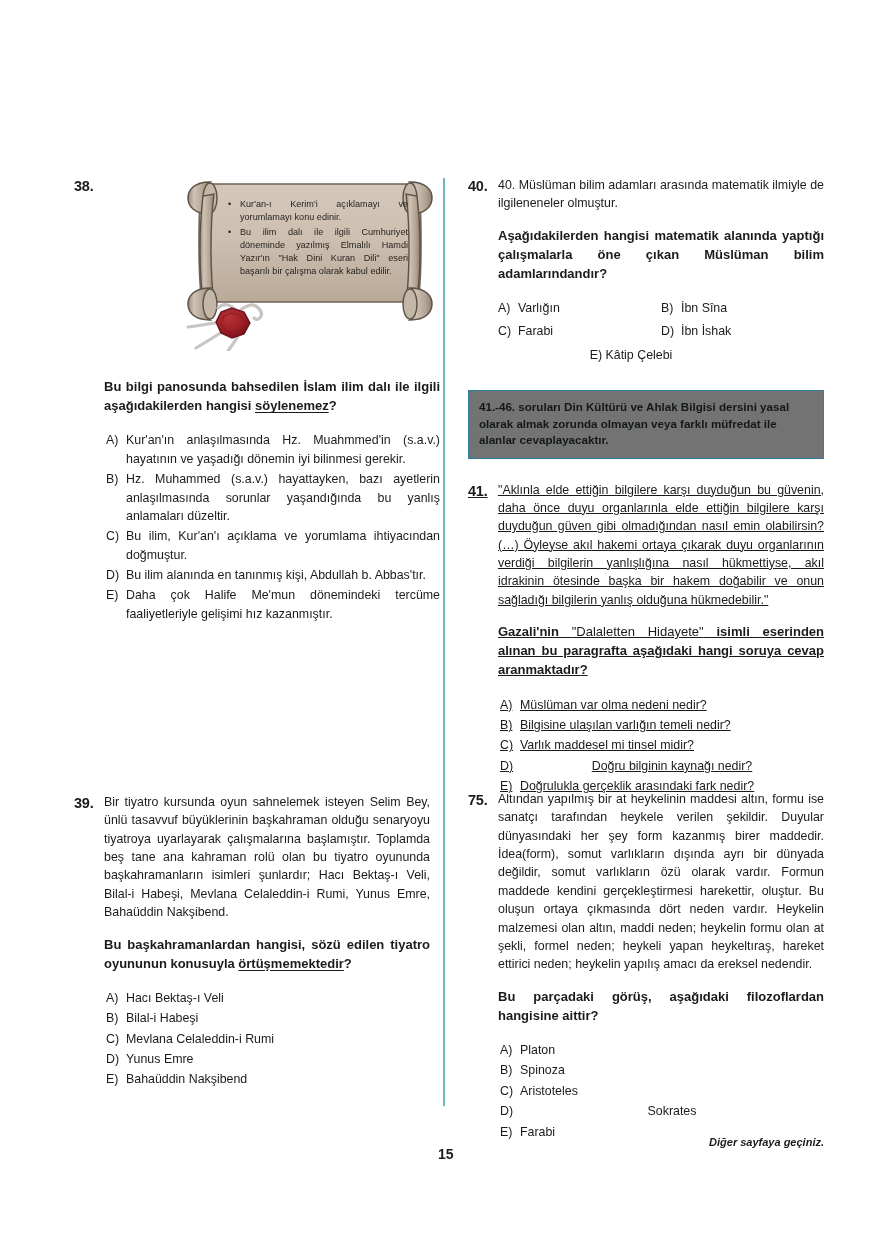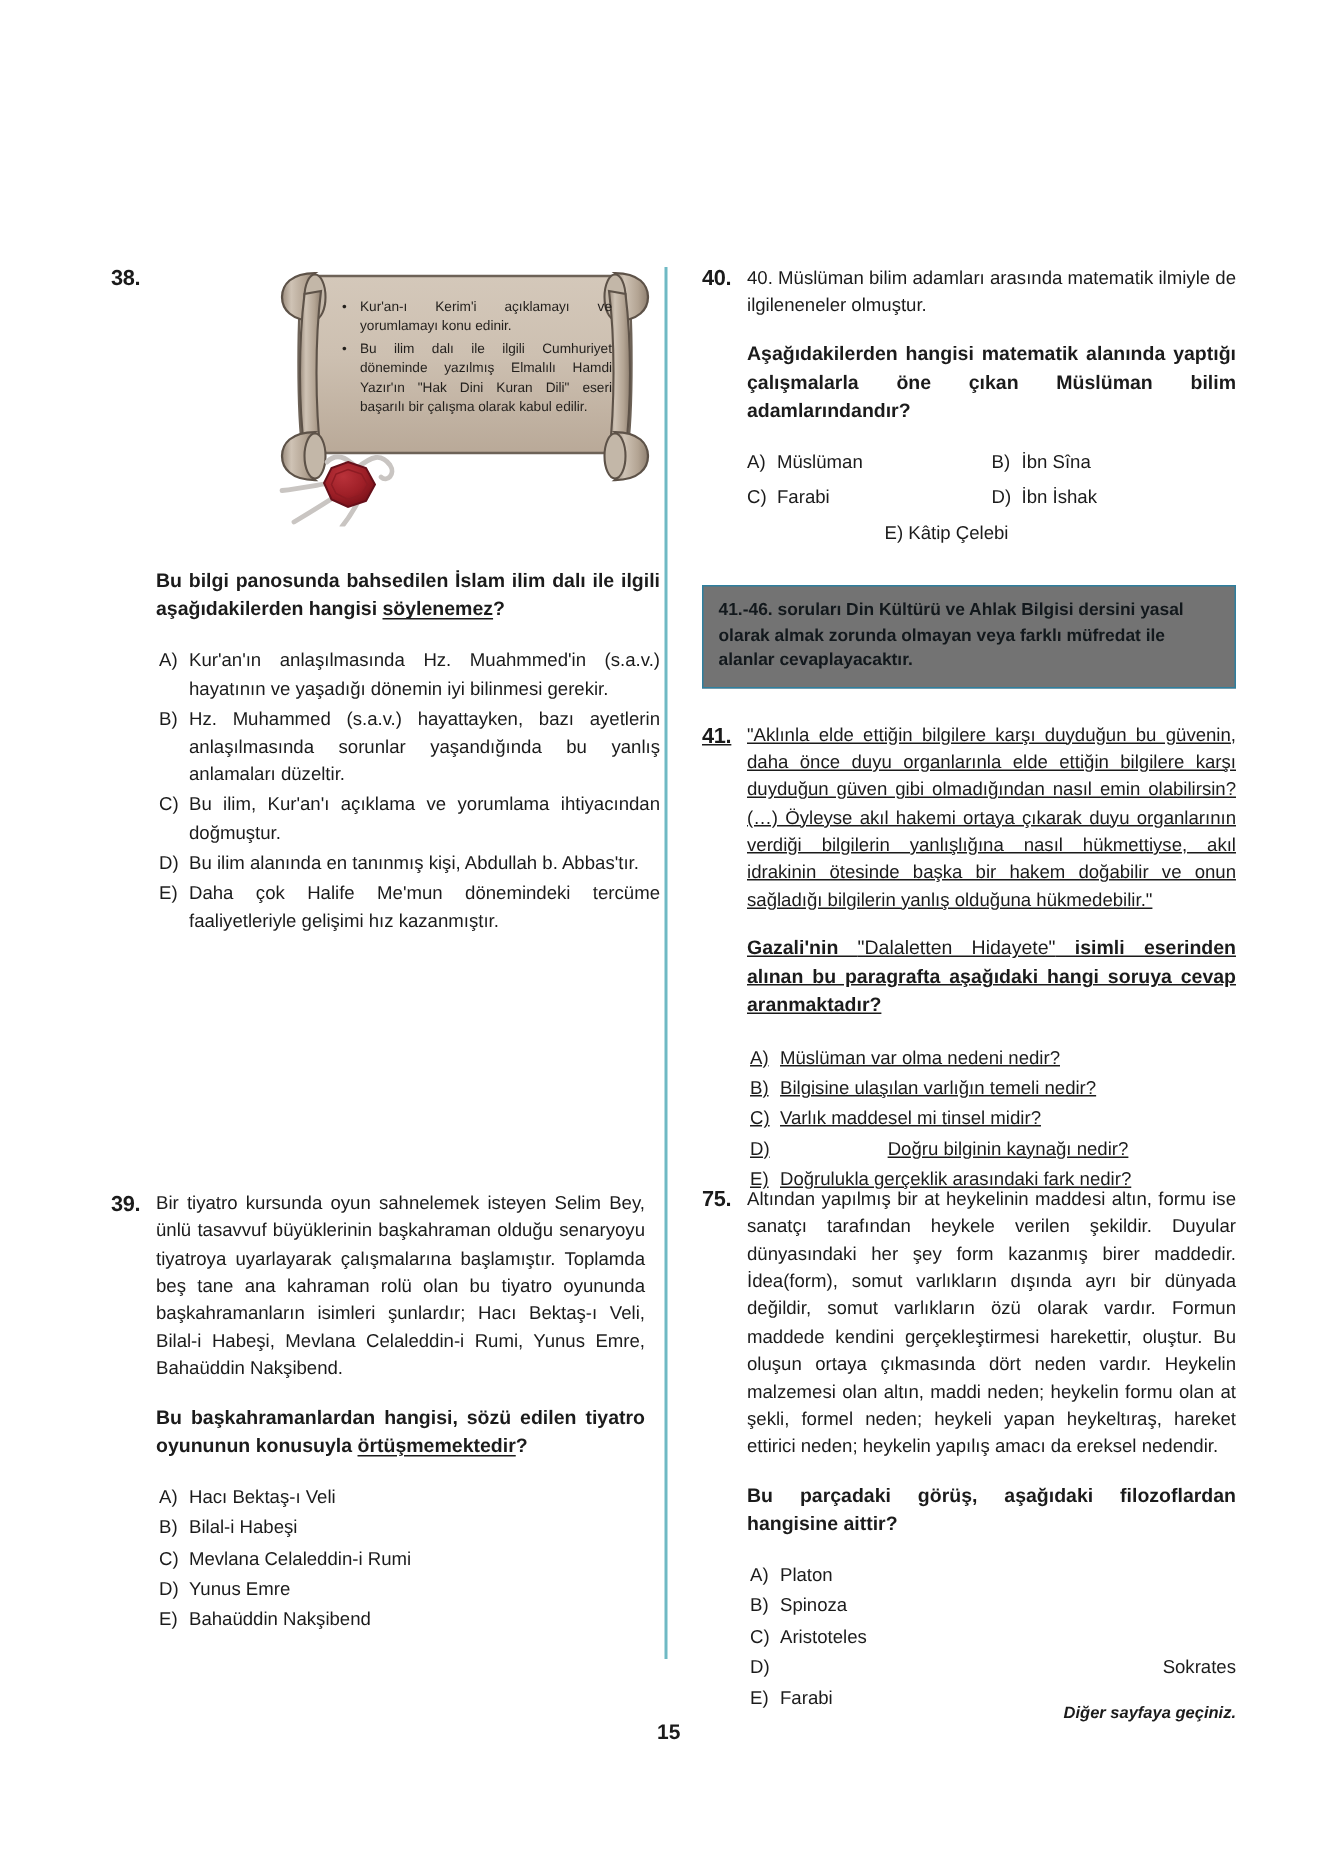--- a/index.html
+++ b/index.html
@@ -328,21 +328,21 @@
     <div class="q-block">
       <div class="q-row">
         <div class="q-num">40.</div>
         <div class="q-body">
           <p class="q-text">40. Müslüman bilim adamları arasında matematik ilmiyle de ilgileneneler olmuştur.</p>
           <div class="q-stem">Aşağıdakilerden hangisi matematik alanında yaptığı çalışmalarla öne çıkan Müslüman bilim adamlarındandır?</div>
 
           <div class="opts-grid">
             <div class="opt">
               <span class="opt-letter">A)</span>
-              <span class="opt-text">Müslüman</span>
+              <span class="opt-text">Varlığın</span>
             </div>
             <div class="opt">
               <span class="opt-letter">B)</span>
               <span class="opt-text">İbn Sîna</span>
             </div>
             <div class="opt">
               <span class="opt-letter">C)</span>
               <span class="opt-text">Farabi</span>
             </div>
             <div class="opt">
@@ -405,21 +405,21 @@
             <div class="opt">
               <span class="opt-letter">B)</span>
               <span class="opt-text" style="text-align:left;">Spinoza</span>
             </div>
             <div class="opt">
               <span class="opt-letter">C)</span>
               <span class="opt-text" style="text-align:left;">Aristoteles</span>
             </div>
             <div class="opt">
               <span class="opt-letter">D)</span>
-              <span class="opt-text" style="text-align:right;">Sokrates</span>
+              <span class="opt-text" style="text-align:center;">Sokrates</span>
             </div>
             <div class="opt">
               <span class="opt-letter">E)</span>
               <span class="opt-text" style="text-align:left;">Farabi</span>
             </div>
           </div>
         </div>
       </div>
     </div>
 

